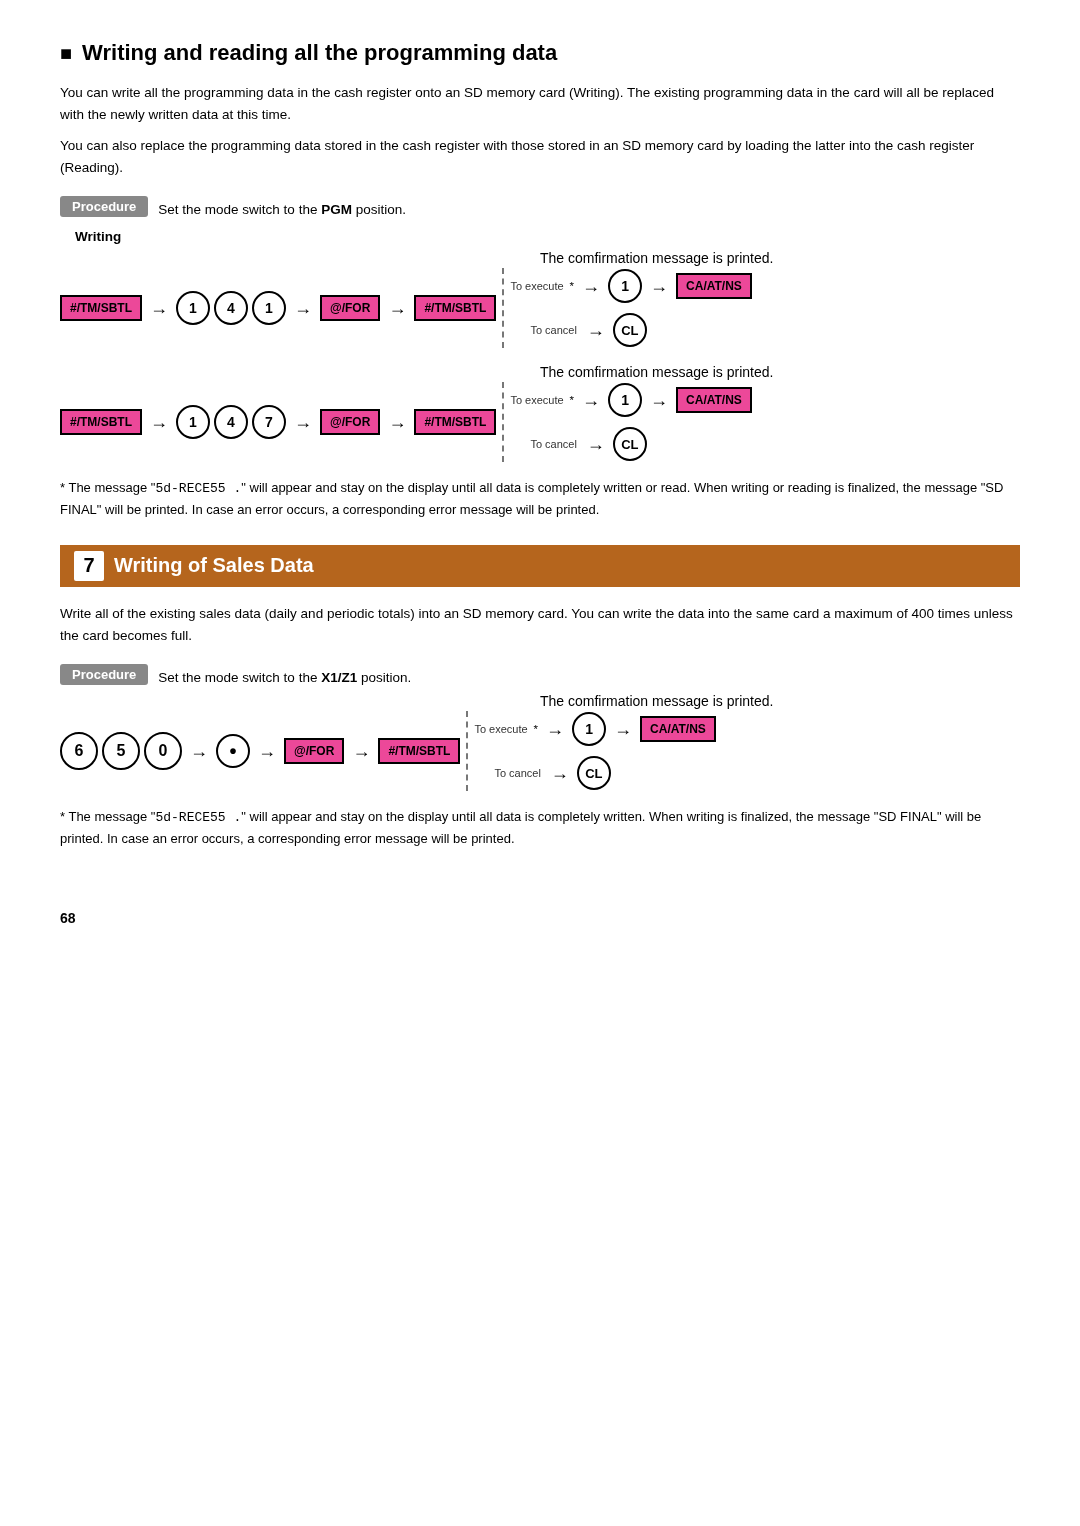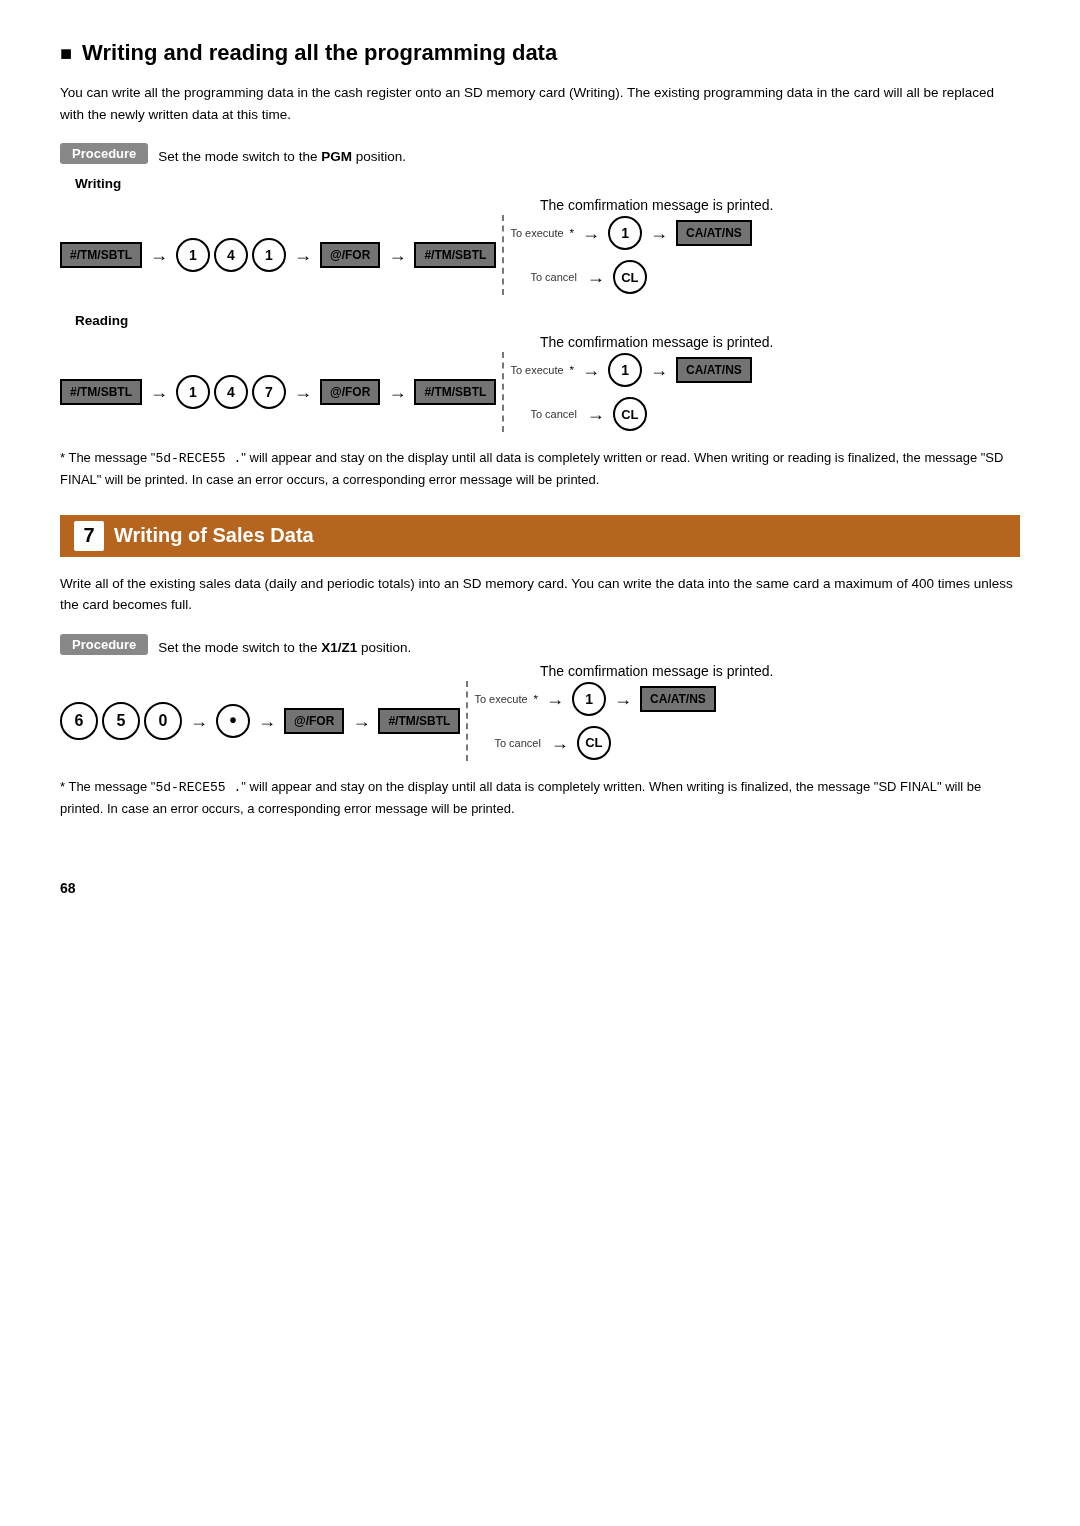--- a/index.html
+++ b/index.html
@@ -95,21 +95,21 @@
       align-items: center;
       justify-content: center;
       font-size: 12.5px;
       font-weight: bold;
       white-space: nowrap;
     }
     .node-rect {
       border: 2px solid #000;
       padding: 4px 8px;
       font-size: 12px;
-      background: #737373;
+      background: #ec4899;
     }
     .node-oval {
       border: 2px solid #000;
       border-radius: 50%;
       width: 34px;
       height: 34px;
       display: flex;
       align-items: center;
       justify-content: center;
       font-size: 14px;
@@ -194,20 +194,21 @@
 </head>
 <body>
 
 <div>
 
   <div class="section-title-square">
     <span>Writing and reading all the programming data</span>
   </div>
 
   <p class="body-text">You can write all the programming data in the cash register onto an SD memory card (Writing). The existing programming data in the card will all be replaced with the newly written data at this time.</p>
+  <p class="body-text">You can also replace the programming data stored in the cash register with those stored in an SD memory card by loading the latter into the cash register (Reading).</p>
 
   <div class="procedure-row">
     <span class="procedure-badge">Procedure</span>
     <span class="procedure-text">
       <span>Set the mode switch to the </span><b>PGM</b><span> position.</span>
     </span>
   </div>
 
   <div class="sub-label">Writing</div>
 
@@ -243,21 +244,20 @@
         </div>
         <div class="cancel-line" style="align-items:center; margin-top:10px;">
           <span class="to-label">To cancel</span>
           <span style="margin-left:6px;" class="arrow">→</span>
           <div class="node-oval flow-node" style="font-size:13px;">CL</div>
         </div>
       </div>
     </div>
   </div>
 
-  <div class="sub-label" style="margin-top:18px;">Reading</div>
 
   <div class="flow-diagram-wrapper">
     <div style="display:flex; align-items:flex-start; margin-left: 480px; margin-bottom:2px;">
       <span class="confirm-msg-text">The comfirmation message is printed.</span>
     </div>
     <div class="full-flow">
       <div class="flow-row" style="align-items:center;">
         <div class="node-rect flow-node">#/TM/SBTL</div>
         <span class="arrow">→</span>
         <div class="node-oval flow-node">1</div>

